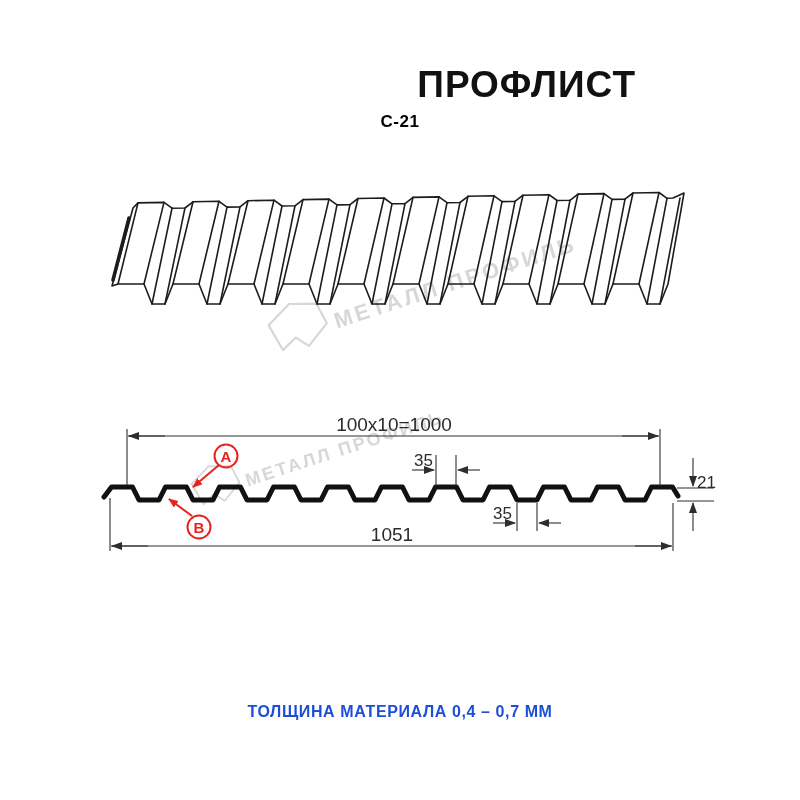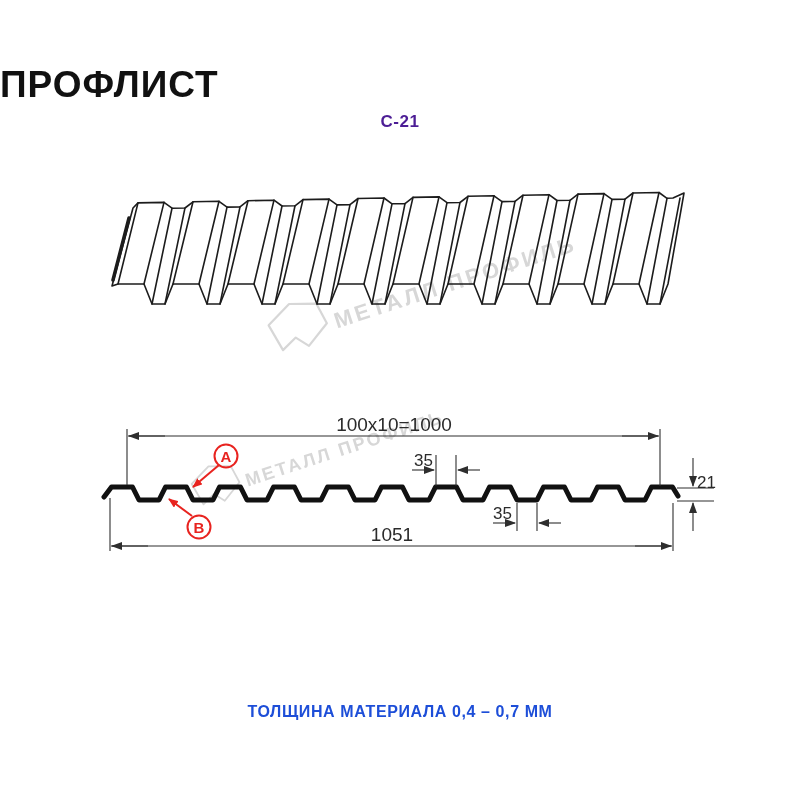--- a/index.html
+++ b/index.html
@@ -4,24 +4,24 @@
 <style>
   :root{
     --accent:#e8231f;
     --line:#1c1c1c;
     --dim:#2e2e2e;
     --wm:#d7d7d7;
   }
   html,body{margin:0;padding:0;background:#ffffff;}
   .page{position:relative;width:800px;height:800px;background:#fff;overflow:hidden;
         font-family:"Liberation Sans", sans-serif;}
-  .title{position:absolute;left:0;top:64px;width:636px;text-align:left;
+  .title{position:absolute;left:0;top:64px;width:636px;text-align:right;
          font-size:37px;font-weight:800;letter-spacing:1px;color:#111;}
   .subtitle{position:absolute;left:0;top:112px;width:800px;text-align:center;
-         font-size:17px;font-weight:600;letter-spacing:.5px;color:#4c1d95;}
+         font-size:17px;font-weight:600;letter-spacing:.5px;color:#000000;}
   .footer{position:absolute;left:0;top:703px;width:800px;text-align:center;
          font-size:16px;font-weight:600;letter-spacing:.6px;color:#1d4ed8;}
   svg{position:absolute;left:0;top:0;}
   .dimline{stroke:var(--dim);stroke-width:1.1;fill:none;}
   .profile{stroke:#111;stroke-width:5;fill:none;stroke-linejoin:round;stroke-linecap:round;}
   .sheet{stroke:var(--line);stroke-width:1.6;fill:none;stroke-linejoin:round;stroke-linecap:round;}
   .sheet-edge{stroke:var(--line);stroke-width:3.5;stroke-linecap:round;}
   .dimtext{fill:#2b2b2b;font-family:"Liberation Sans",sans-serif;}
   .big{font-size:19px;}
   .small{font-size:17px;}

